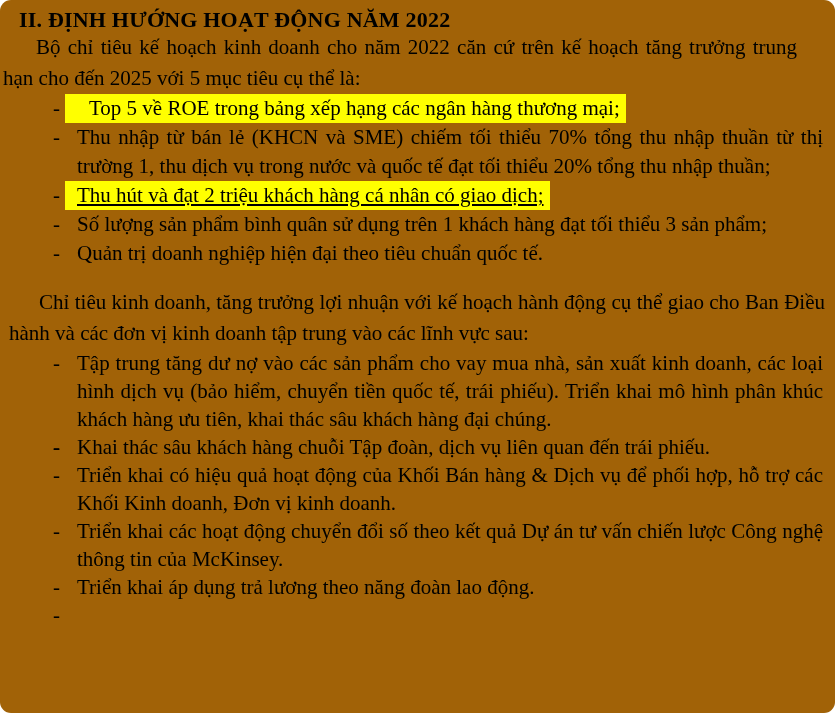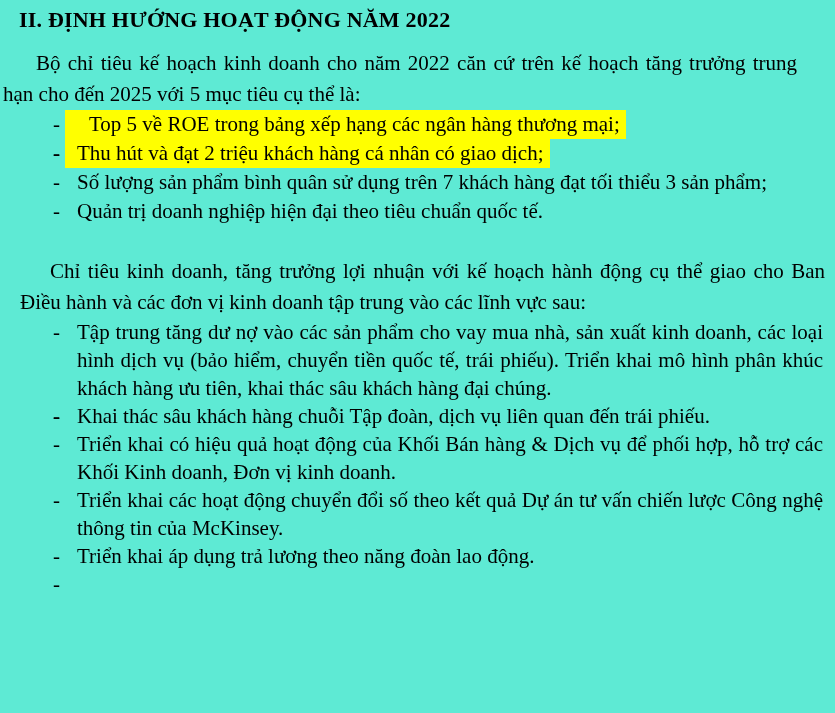--- a/index.html
+++ b/index.html
@@ -4,49 +4,49 @@
 <style>
   html, body {
     margin: 0;
     padding: 0;
     background: #ffffff;
   }
   .page {
     position: relative;
     width: 835px;
     height: 713px;
-    background: #5eead4;
+    background: #a16207;
     color: #000000;
     font-family: "Liberation Serif", "DejaVu Serif", serif;
     overflow: hidden;
     box-sizing: border-box;
+    border-radius: 11px;
   }
   .heading {
     margin: 0;
     padding: 7px 0 0 19px;
     font-size: 22px;
     line-height: 25px;
     font-weight: bold;
     letter-spacing: 0.2px;
   }
   .para {
     margin: 0;
     font-size: 21px;
     line-height: 31px;
     text-align: justify;
   }
   .para-intro {
-    margin-top: 16px;
     padding-left: 3px;
     padding-right: 38px;
     text-indent: 33px;
   }
   .para-business {
-    margin-top: 30px;
-    padding-left: 20px;
+    margin-top: 19px;
+    padding-left: 9px;
     padding-right: 10px;
     text-indent: 30px;
   }
   .list {
     margin: 0;
     padding: 0;
   }
   .li {
     position: relative;
     padding-left: 77px;
@@ -76,28 +76,29 @@
 
   <p class="para para-intro">Bộ chỉ tiêu kế hoạch kinh doanh cho năm 2022 căn cứ trên kế hoạch tăng trưởng trung hạn cho đến 2025 với 5 mục tiêu cụ thể là:</p>
 
   <div class="list list-goals">
     <div class="li">
       <span class="dash">-</span>
       <span class="hl" style="background: rgb(255, 255, 0); padding-left: 24px;">Top 5 về ROE trong bảng xếp hạng các ngân hàng thương mại;</span>
     </div>
     <div class="li">
       <span class="dash">-</span>
+      <span>Thu nhập từ bán lẻ (KHCN và SME) chiếm tối thiểu 70% tổng thu nhập thuần từ thị trường 1, thu dịch vụ trong nước và quốc tế đạt tối thiểu 20% tổng thu nhập thuần;</span>
     </div>
     <div class="li">
       <span class="dash">-</span>
-      <span class="hl" style="background: rgb(255, 255, 0);">Thu hút và đạt 2 triệu khách hàng cá nhân có giao dịch;</span>
+      <span class="hl" style="background: rgb(255, 255, 0); text-decoration: underline;">Thu hút và đạt 2 triệu khách hàng cá nhân có giao dịch;</span>
     </div>
     <div class="li">
       <span class="dash">-</span>
-      <span>Số lượng sản phẩm bình quân sử dụng trên 7 khách hàng đạt tối thiểu 3 sản phẩm;</span>
+      <span>Số lượng sản phẩm bình quân sử dụng trên 1 khách hàng đạt tối thiểu 3 sản phẩm;</span>
     </div>
     <div class="li">
       <span class="dash">-</span>
       <span>Quản trị doanh nghiệp hiện đại theo tiêu chuẩn quốc tế.</span>
     </div>
   </div>
 
   <p class="para para-business">Chỉ tiêu kinh doanh, tăng trưởng lợi nhuận với kế hoạch hành động cụ thể giao cho Ban Điều hành và các đơn vị kinh doanh tập trung vào các lĩnh vực sau:</p>
 
   <div class="list list-focus">

